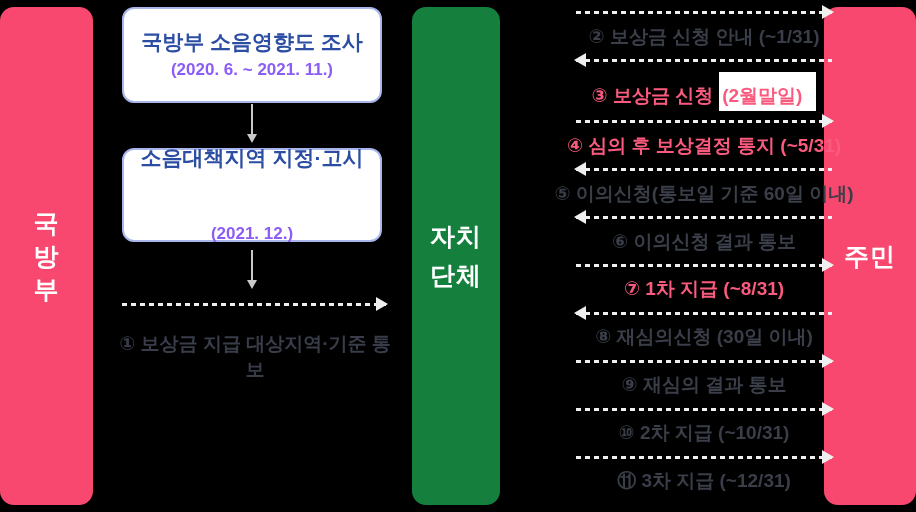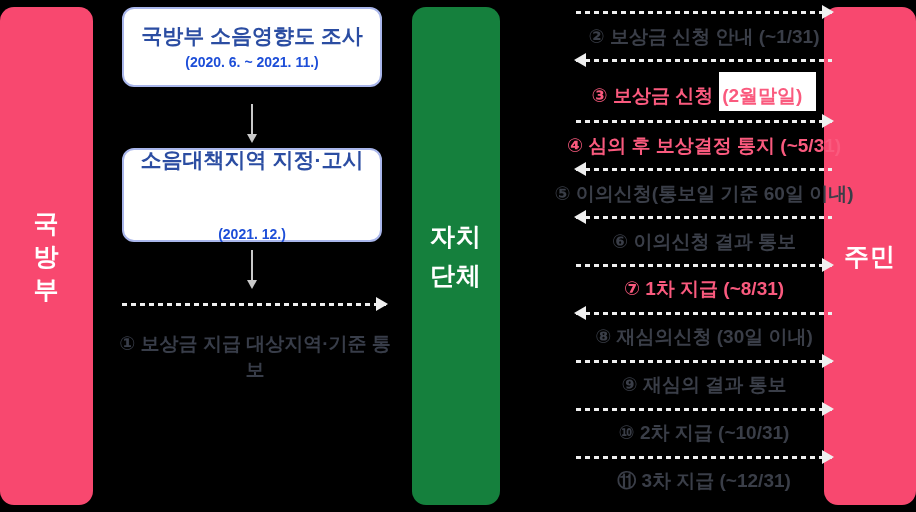--- a/index.html
+++ b/index.html
@@ -22,22 +22,22 @@
   .lane .ch{display:block;}
   .lane-localgov .ln{display:block;margin:3px 0;}
   
   .procbox{
     position:absolute;left:122px;width:260px;background:#fff;
     border:2px solid #A9B6EB;border-radius:12px;box-sizing:border-box;
     display:flex;flex-direction:column;align-items:center;justify-content:center;
     text-align:center;
   }
   .procbox .t{color:#2B4DA2;font-size:21px;line-height:24px;}
-  .procbox .p{color:#1d4ed8;font-size:14px;margin-top:6px;}
-  #box1{top:7px;height:80px;}
+  .procbox .p{color:#8b5cf6;font-size:17px;margin-top:6px;}
+  #box1{top:7px;height:96px;}
   #box2{top:148px;height:94px;gap:48px;}
   
   .v-arrow{position:absolute;left:251px;width:2px;background:#C9C9C9;}
   .v-arrow::after{
     content:"";position:absolute;left:-4px;bottom:-9px;width:0;height:0;
     border-left:5px solid transparent;border-right:5px solid transparent;
     border-top:9px solid #C9C9C9;
   }
   #v-arrow-1{top:104px;height:30px;}
   #v-arrow-2{top:250px;height:30px;}

